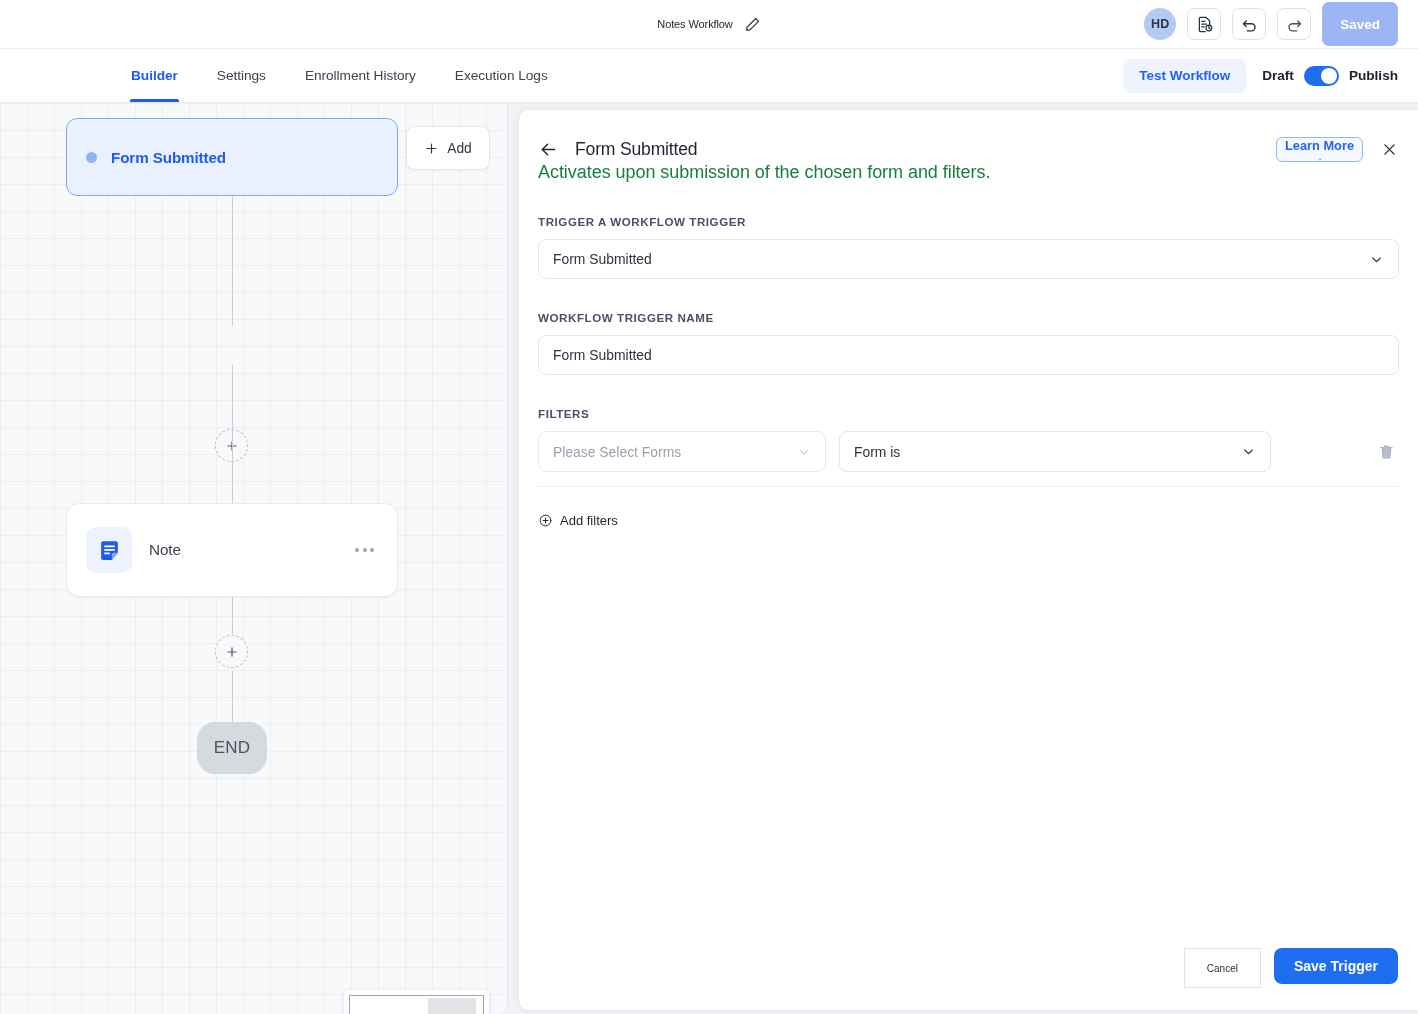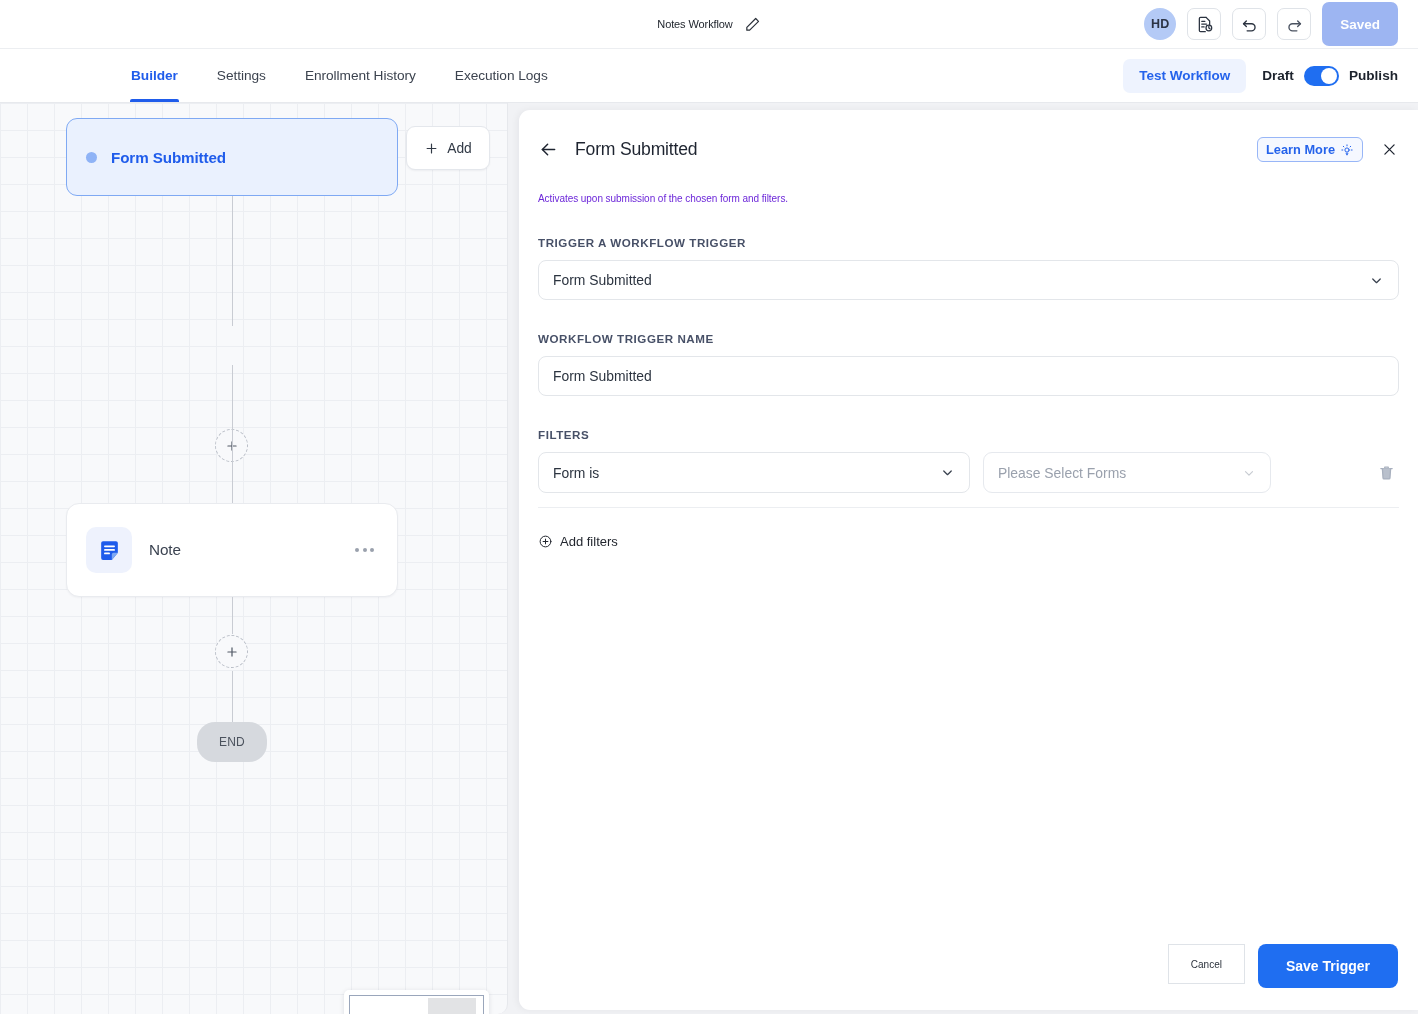--- a/index.html
+++ b/index.html
@@ -139,24 +139,24 @@
   }
   .node-icon-box {
     width: 46px; height: 46px; border-radius: 10px; background: #eef2fd;
     display: flex; align-items: center; justify-content: center; flex: 0 0 46px;
   }
   .node-card-label { font-size: 15.3px; color: #3a4250; margin-left: 17px; letter-spacing: -0.1px; }
   .node-menu { margin-left: auto; display: flex; gap: 3.5px; cursor: pointer; padding: 6px; }
   .node-menu i { width: 4px; height: 4px; border-radius: 50%; background: #9aa1ad; display: block; }
 
   .end-node {
-    position: absolute; left: 197px; top: 619px; width: 70px; height: 40px;
+    position: absolute; left: 197px; top: 619px; width: 70px; height: 52px;
     background: #d6d9de; border-radius: 18px;
     display: flex; align-items: center; justify-content: center;
-    font-size: 12px; color: #4b525d; letter-spacing: .2px;
+    font-size: 17px; color: #4b525d; letter-spacing: .2px;
   }
 
   .minimap {
     position: absolute; left: 344px; top: 887px; width: 145px; height: 106px;
     background: #fff; border-radius: 5px; padding: 5px;
     box-shadow: 0 1px 5px rgba(18,24,40,.12);
   }
   .minimap-inner {
     width: 100%; height: 100%; background: #fff;
     border: 1.6px solid #9aa6bb; position: relative;
@@ -173,24 +173,24 @@
   }
   .panel-head { padding: 27px 20px 0 19px; position: relative; }
   .panel-title-row { display: flex; align-items: center; gap: 16px; }
   .back-arrow { width: 21px; height: 21px; cursor: pointer; display:block; flex: 0 0 21px; }
   .panel-title { font-size: 17.6px; color: #1e2430; letter-spacing: -0.2px; }
   .head-right { margin-left: auto; display: flex; align-items: center; gap: 18px; }
   .learn-more {
     border: 1px solid #98b6f7; border-radius: 6px; background: #f5f8ff;
     color: #2563eb; font-size: 12.8px; font-weight: bold;
     height: 25px; padding: 0 8px; display: flex; align-items: center; gap: 5px;
-    cursor: pointer; font-family: "Liberation Sans", sans-serif;
+    cursor: pointer; font-family: "Liberation Sans", sans-serif; flex-direction: column;
   }
   .close-x { cursor: pointer; display: block; width: 17px; height: 17px; }
-  .panel-sub { font-size: 10px; color: #6d28d9; margin-top: 31px; letter-spacing: -0.05px; }
+  .panel-sub { font-size: 18px; color: #15803d; margin-top: 0; letter-spacing: -0.05px; }
 
   .panel-body { padding: 0 19px; flex: 1 1 auto; overflow: hidden; }
   .field-label {
     font-size: 11.6px; font-weight: bold; color: #475067;
     letter-spacing: .55px; margin-top: 32px; margin-bottom: 11px;
   }
   .select-box, .text-box {
     height: 40px; border: 1px solid #e3e6ea; border-radius: 8px; background: #fff;
     display: flex; align-items: center; padding: 0 14px;
     font-size: 13.9px; color: #2c3440; position: relative;
@@ -219,21 +219,21 @@
   .panel-foot {
     flex: 0 0 auto; padding: 0 20px 22px 20px;
     display: flex; justify-content: flex-end; gap: 13px;
   }
   .btn-cancel {
     height: 40px; padding: 0 22px; border: 1px solid #dfe3e8; border-radius: 0;
     background: #fff; font-size: 10px; color: #2b323c; cursor: pointer;
     font-family: "Liberation Sans", sans-serif;
   }
   .btn-save {
-    height: 44px; padding: 0 28px; border: none; border-radius: 8px;
+    height: 36px; padding: 0 20px; border: none; border-radius: 8px;
     background: #1f6ef1; color: #fff; font-size: 14px; font-weight: bold; cursor: pointer;
     font-family: "Liberation Sans", sans-serif;
   }
 </style>
 </head>
 <body>
 
 <div class="app">
 
   <div class="topbar">
@@ -383,29 +383,29 @@
             </svg>
         </div>
 
         <div class="field-label">WORKFLOW TRIGGER NAME</div>
         <div class="text-box">
           <span>Form Submitted</span>
         </div>
 
         <div class="field-label">FILTERS</div>
         <div class="filters-row">
+          <div class="select-box right">
+            <span>Please Select Forms</span>
+            <svg class="chev" width="14" height="14" viewBox="0 0 24 24" fill="none" stroke="#9aa1ad" stroke-width="2" stroke-linecap="round" stroke-linejoin="round">
+                <path d="M6 9.5l6 6 6-6"></path>
+              </svg>
+          </div>
           <div class="select-box left">
             <span>Form is</span>
             <svg class="chev" width="15" height="15" viewBox="0 0 24 24" fill="none" stroke="#3b4350" stroke-width="2" stroke-linecap="round" stroke-linejoin="round">
-                <path d="M6 9.5l6 6 6-6"></path>
-              </svg>
-          </div>
-          <div class="select-box right">
-            <span>Please Select Forms</span>
-            <svg class="chev" width="14" height="14" viewBox="0 0 24 24" fill="none" stroke="#9aa1ad" stroke-width="2" stroke-linecap="round" stroke-linejoin="round">
                 <path d="M6 9.5l6 6 6-6"></path>
               </svg>
           </div>
           <span class="trash-btn">
             <svg width="17" height="17" viewBox="0 0 24 24" fill="none" stroke="#a8b0be" stroke-width="1.8" stroke-linecap="round" stroke-linejoin="round">
               <path d="M4 6.5h16"></path>
                 <path d="M9.5 6.5V4.5h5v2"></path>
               <path d="M6.2 6.5l.9 13.2a1.4 1.4 0 0 0 1.4 1.3h7a1.4 1.4 0 0 0 1.4-1.3l.9-13.2" fill="#b9c0cc" stroke="#a8b0be"></path>
             </svg>
           </span>

